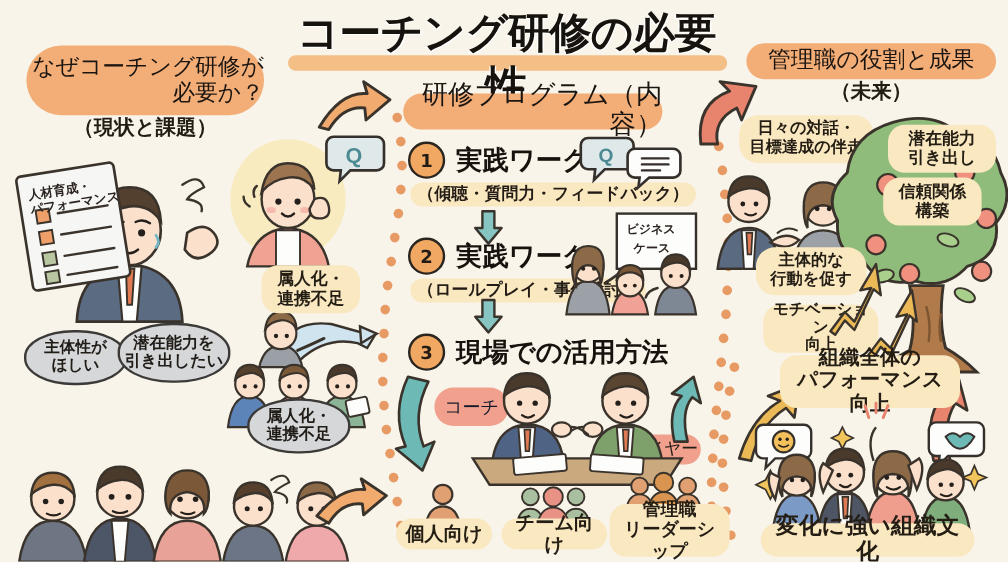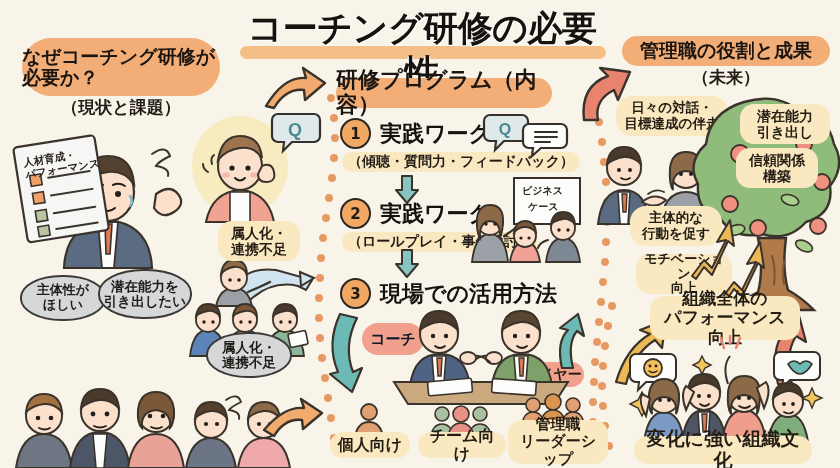--- a/index.html
+++ b/index.html
@@ -7,22 +7,22 @@
     width:840px;height:468px;overflow:hidden;
     background:#f8f4e9;
     font-family:"DejaVu Sans","Liberation Sans",sans-serif;
     color:#1f1b16;
   }
   #stage{position:relative;width:840px;height:468px;overflow:hidden;background:#f8f4e9;}
 
   
   .abs{position:absolute;}
   .pill{
-    display:flex;align-items:center;justify-content:center;text-align:left;
-    border-radius:999px;font-weight:bold;line-height:1.12;
+    display:flex;align-items:center;justify-content:center;text-align:right;
+    border-radius:999px;font-weight:normal;line-height:1.12;
     box-sizing:border-box;
   }
   .badge{
     display:flex;align-items:center;justify-content:center;text-align:center;
     background:#fae8c1;border-radius:14px;font-weight:bold;line-height:1.15;
     box-sizing:border-box;padding:2px 7px;color:#231d14;
   }
   .thought{
     display:flex;align-items:center;justify-content:center;text-align:center;
     background:#d6d7d8;border:2.5px solid #3b3a38;border-radius:48%;

